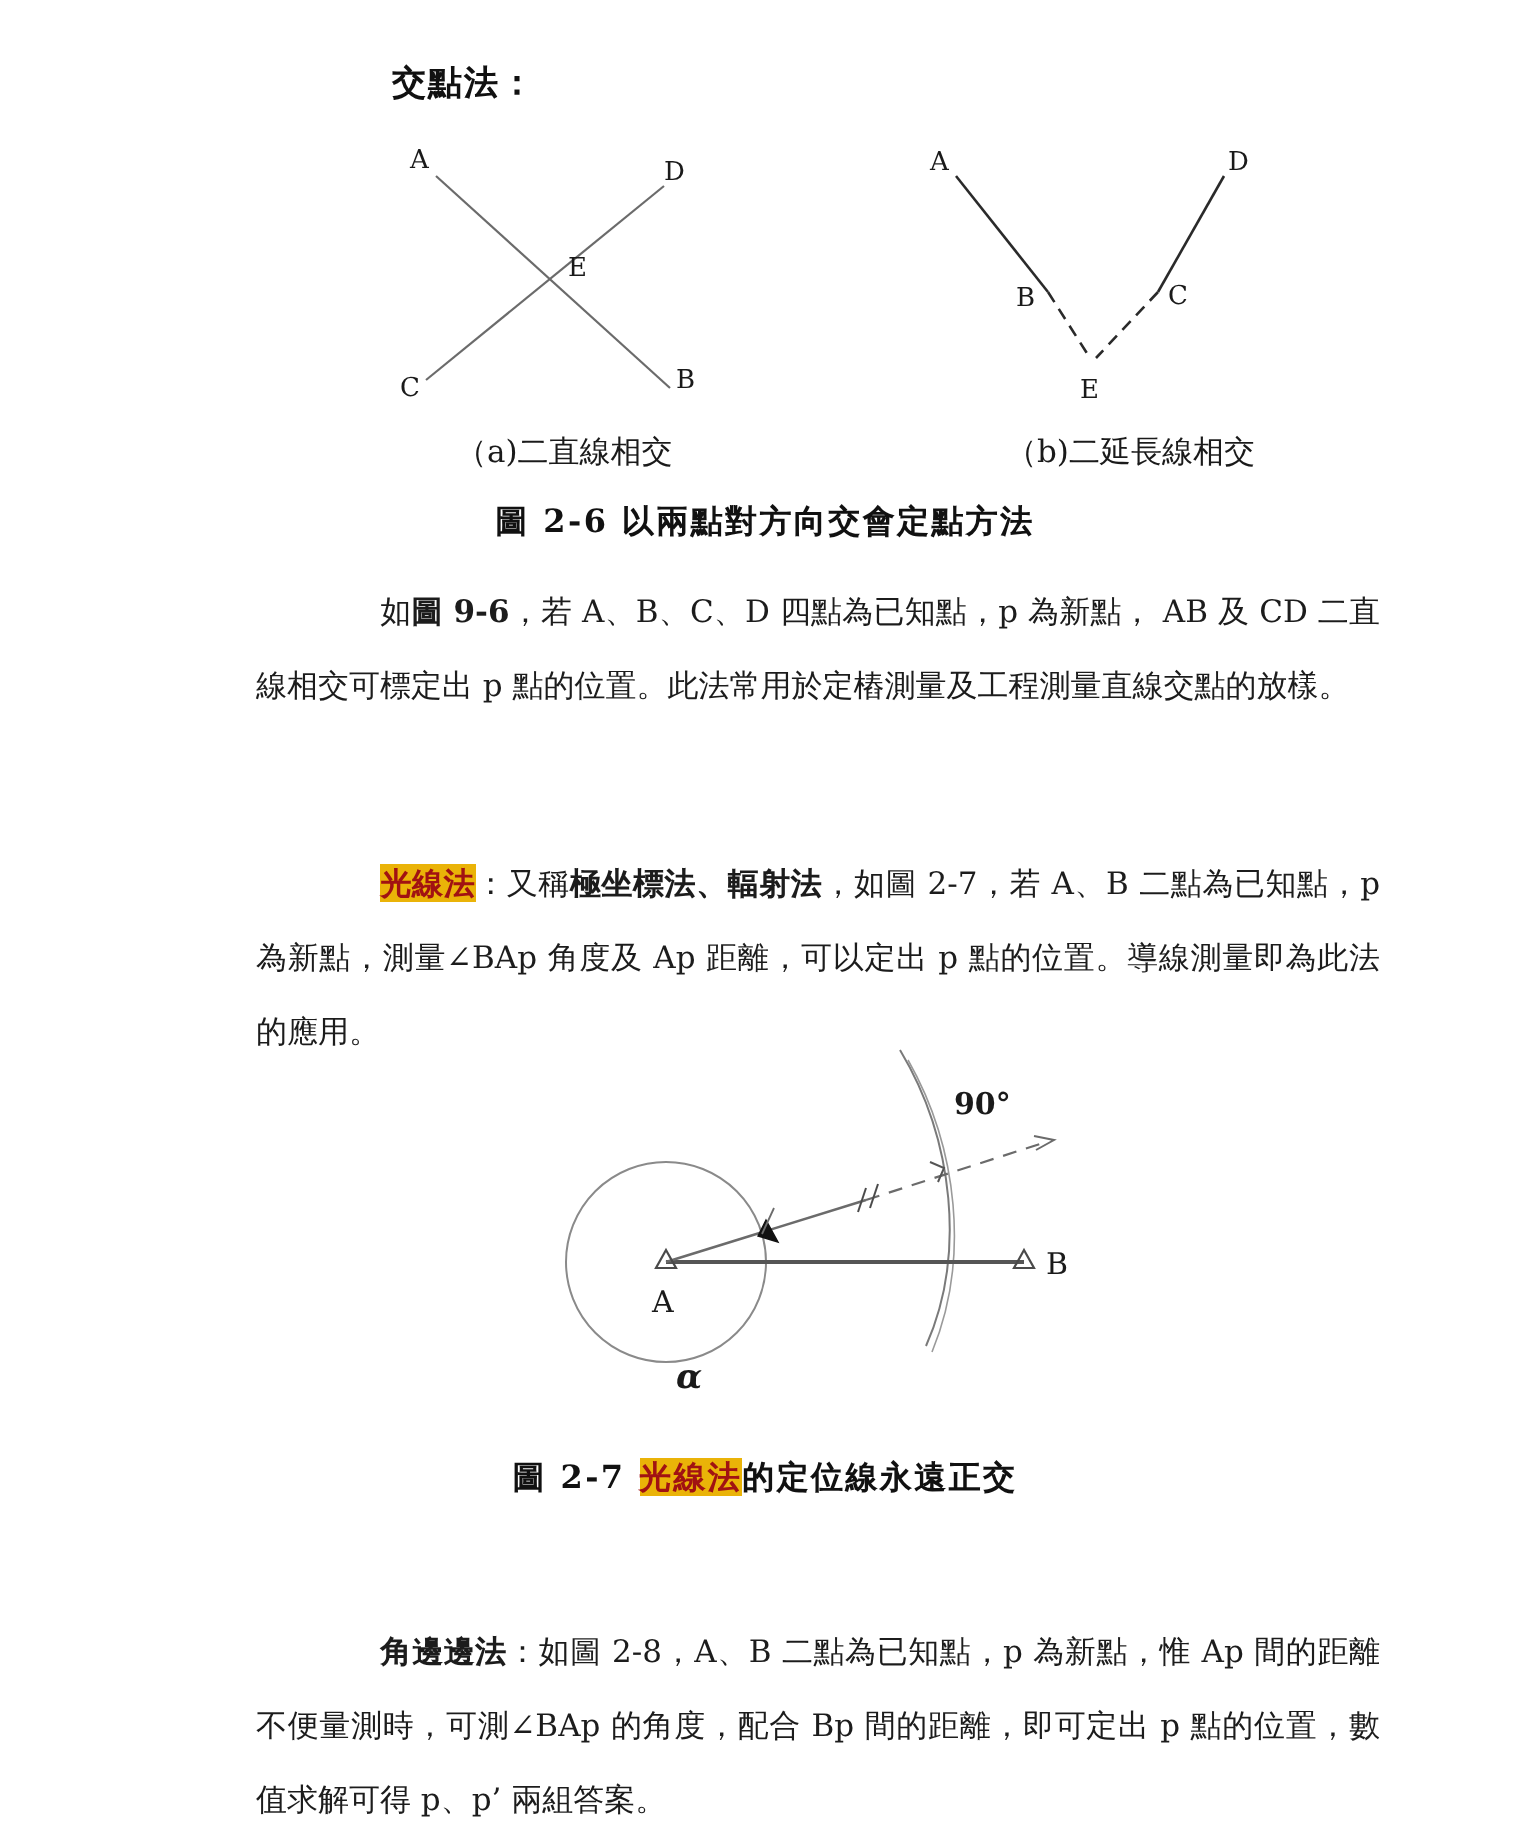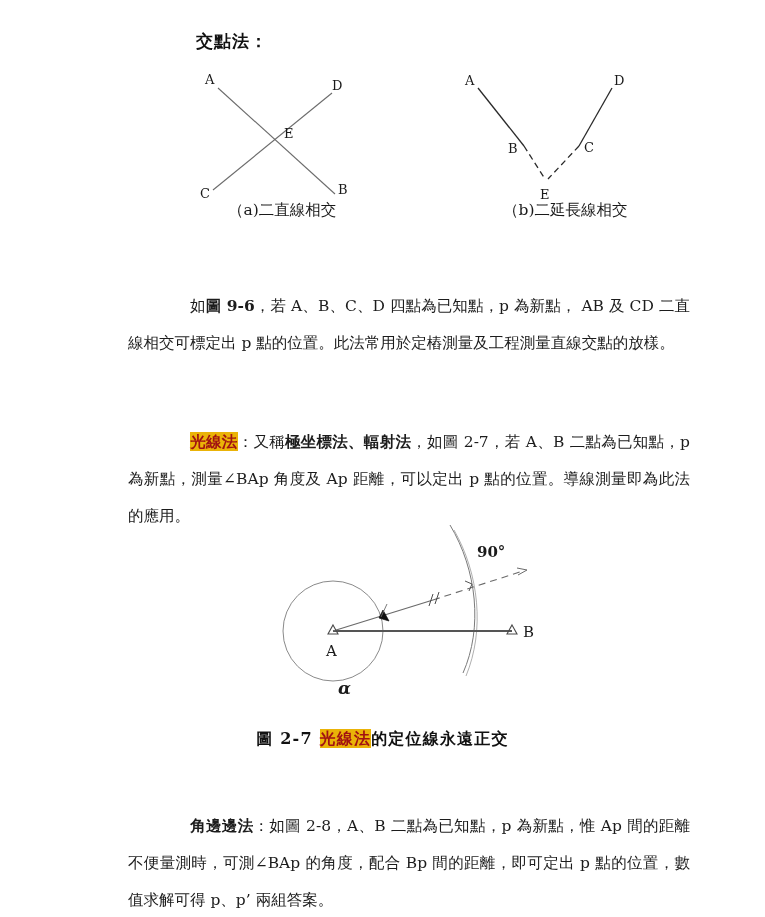--- a/index.html
+++ b/index.html
@@ -56,21 +56,21 @@
   .fig26 {
     position: absolute;
     left: 180px;
     top: 66px;
     width: 500px;
     height: 150px;
   }
   .fig-caption-row {
     position: absolute;
     left: 128px;
-    top: 200px;
+    top: 216px;
     width: 562px;
     height: 26px;
     font-size: 15.5px;
   }
   .cap-a { position: absolute; left: 100px; top: 0; }
   .cap-b { position: absolute; left: 355px; top: 0; margin-left: 20px; }
 
   .fig-title {
     position: absolute;
     width: 765px;
@@ -130,20 +130,21 @@
         <text x="360" y="133" font-size="13">E</text>
       </g>
     </svg>
   </div>
 
   <div class="fig-caption-row">
     <span class="cap-a">（a)二直線相交</span>
     <span class="cap-b">（b)二延長線相交</span>
   </div>
 
+  <div class="fig-title" id="fig26-title">圖 2-6  以兩點對方向交會定點方法</div>
 
   <div class="body-par" style="top:287px;">
     <span class="indent"></span><span><span>如</span><span class="b">圖 9-6</span><span>，若 A、B、C、D 四點為已知點，p 為新點， AB 及 CD 二直線相交可標定出 p 點的位置。此法常用於定樁測量及工程測量直線交點的放樣。</span></span>
   </div>
 
   <div class="body-par" style="top:423px;">
     <span class="indent"></span><span><span class="hl">光線法</span><span>：又稱</span><span class="b">極坐標法、輻射法</span><span>，如圖 2-7，若 A、B 二點為已知點，p 為新點，測量∠BAp 角度及 Ap 距離，可以定出 p 點的位置。導線測量即為此法的應用。</span></span>
   </div>
 
   <div class="fig27">

